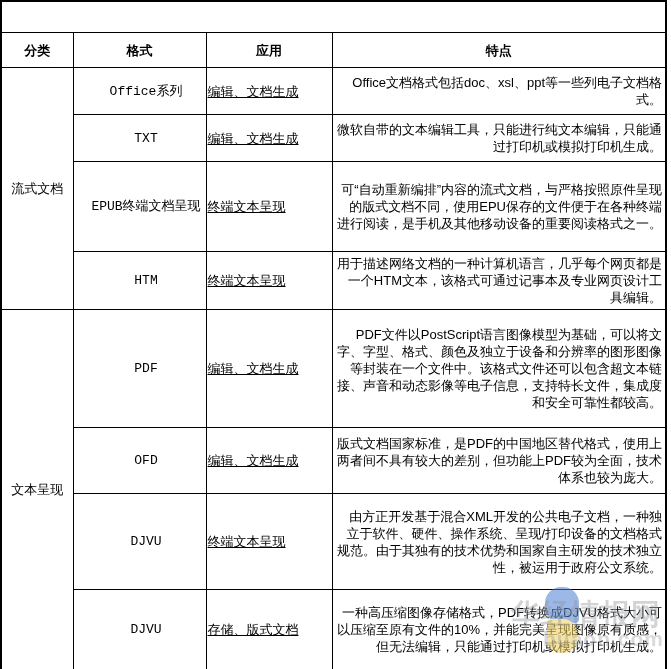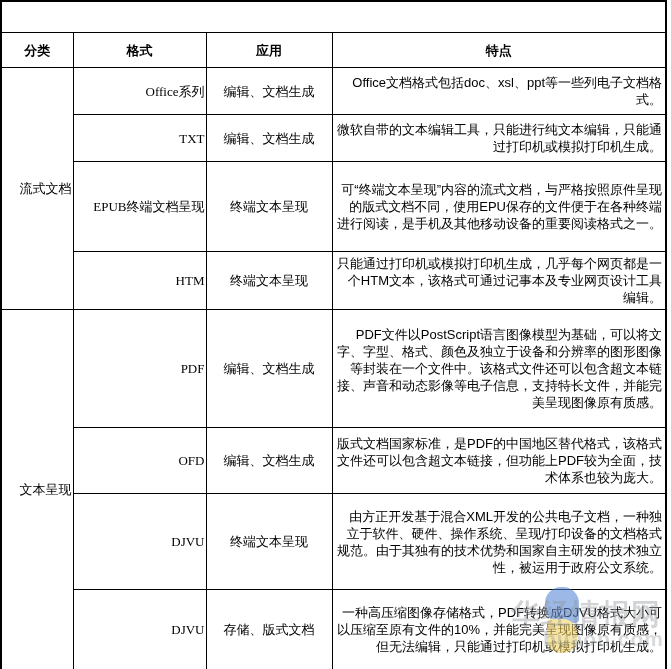--- a/index.html
+++ b/index.html
@@ -16,26 +16,26 @@
   
   table.doc{border:2px solid #000;}
   .title-cell{
     background:#5f6d9b;color:#ffffff;font-weight:bold;font-size:17px;
     text-align:center;height:28px;letter-spacing:1px;
   }
   .head-cell{
     font-weight:bold;font-size:15px;text-align:center;height:32px;background:#fff;
   }
   .cat-cell{
-    text-align:right;font-size:14px;width:72px;background:#fff;
+    text-align:center;font-size:14px;width:72px;background:#fff;
   }
   .fmt-cell{
-    text-align:right;font-size:13px;font-family:Liberation Serif, serif;padding-left:14px;
+    text-align:center;font-size:13px;font-family:Liberation Mono, monospace;padding-left:14px;
   }
-  .app-cell{text-align:center;font-size:13px;}
+  .app-cell{text-align:left;font-size:13px;text-decoration:underline;}
   .feat-cell{
     text-align:right;padding:2px 3px 2px 4px;font-size:13px;
   }
   
   .watermark{
     position:absolute;left:505px;top:585px;width:170px;height:80px;
     z-index:3;pointer-events:none;
   }
   .wm-logo{position:absolute;left:40px;top:2px;width:34px;height:66px;opacity:.55;}
   .wm-logo .wm-blue{
@@ -89,38 +89,38 @@
       <td class="feat-cell">Office文档格式包括doc、xsl、ppt等一些列电子文档格式。</td>
     </tr>
     <tr style="height:47px;">
       <td class="fmt-cell">TXT</td>
       <td class="app-cell">编辑、文档生成</td>
       <td class="feat-cell">微软自带的文本编辑工具，只能进行纯文本编辑，只能通过打印机或模拟打印机生成。</td>
     </tr>
     <tr style="height:90px;">
       <td class="fmt-cell">EPUB终端文档呈现</td>
       <td class="app-cell">终端文本呈现</td>
-      <td class="feat-cell">可“终端文本呈现”内容的流式文档，与严格按照原件呈现的版式文档不同，使用EPU保存的文件便于在各种终端进行阅读，是手机及其他移动设备的重要阅读格式之一。</td>
+      <td class="feat-cell">可“自动重新编排”内容的流式文档，与严格按照原件呈现的版式文档不同，使用EPU保存的文件便于在各种终端进行阅读，是手机及其他移动设备的重要阅读格式之一。</td>
     </tr>
     <tr style="height:58px;">
       <td class="fmt-cell">HTM</td>
       <td class="app-cell">终端文本呈现</td>
-      <td class="feat-cell">只能通过打印机或模拟打印机生成，几乎每个网页都是一个HTM文本，该格式可通过记事本及专业网页设计工具编辑。</td>
+      <td class="feat-cell">用于描述网络文档的一种计算机语言，几乎每个网页都是一个HTM文本，该格式可通过记事本及专业网页设计工具编辑。</td>
     </tr>
 
     <tr style="height:118px;">
       <td class="cat-cell" rowspan="4">文本呈现</td>
       <td class="fmt-cell">PDF</td>
       <td class="app-cell">编辑、文档生成</td>
-      <td class="feat-cell">PDF文件以PostScript语言图像模型为基础，可以将文字、字型、格式、颜色及独立于设备和分辨率的图形图像等封装在一个文件中。该格式文件还可以包含超文本链接、声音和动态影像等电子信息，支持特长文件，并能完美呈现图像原有质感。</td>
+      <td class="feat-cell">PDF文件以PostScript语言图像模型为基础，可以将文字、字型、格式、颜色及独立于设备和分辨率的图形图像等封装在一个文件中。该格式文件还可以包含超文本链接、声音和动态影像等电子信息，支持特长文件，集成度和安全可靠性都较高。</td>
     </tr>
     <tr style="height:66px;">
       <td class="fmt-cell">OFD</td>
       <td class="app-cell">编辑、文档生成</td>
-      <td class="feat-cell">版式文档国家标准，是PDF的中国地区替代格式，该格式文件还可以包含超文本链接，但功能上PDF较为全面，技术体系也较为庞大。</td>
+      <td class="feat-cell">版式文档国家标准，是PDF的中国地区替代格式，使用上两者间不具有较大的差别，但功能上PDF较为全面，技术体系也较为庞大。</td>
     </tr>
     <tr style="height:96px;">
       <td class="fmt-cell">DJVU</td>
       <td class="app-cell">终端文本呈现</td>
       <td class="feat-cell">由方正开发基于混合XML开发的公共电子文档，一种独立于软件、硬件、操作系统、呈现/打印设备的文档格式规范。由于其独有的技术优势和国家自主研发的技术独立性，被运用于政府公文系统。</td>
     </tr>
     <tr style="height:80px;">
       <td class="fmt-cell">DJVU</td>
       <td class="app-cell">存储、版式文档</td>
       <td class="feat-cell">一种高压缩图像存储格式，PDF转换成DJVU格式大小可以压缩至原有文件的10%，并能完美呈现图像原有质感，但无法编辑，只能通过打印机或模拟打印机生成。</td>

